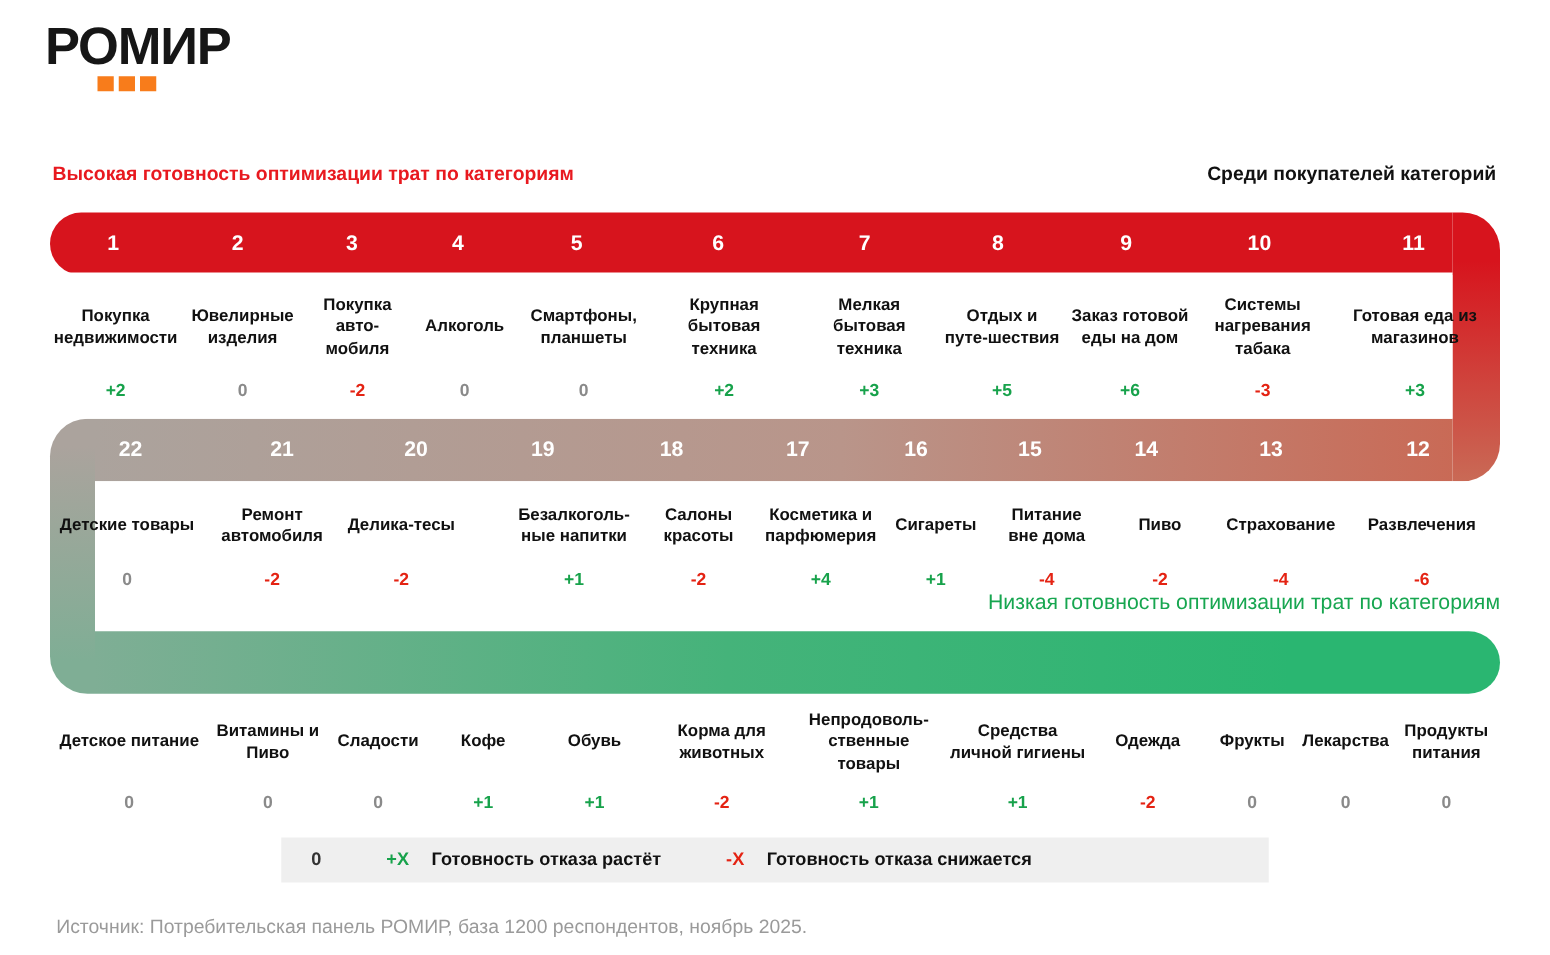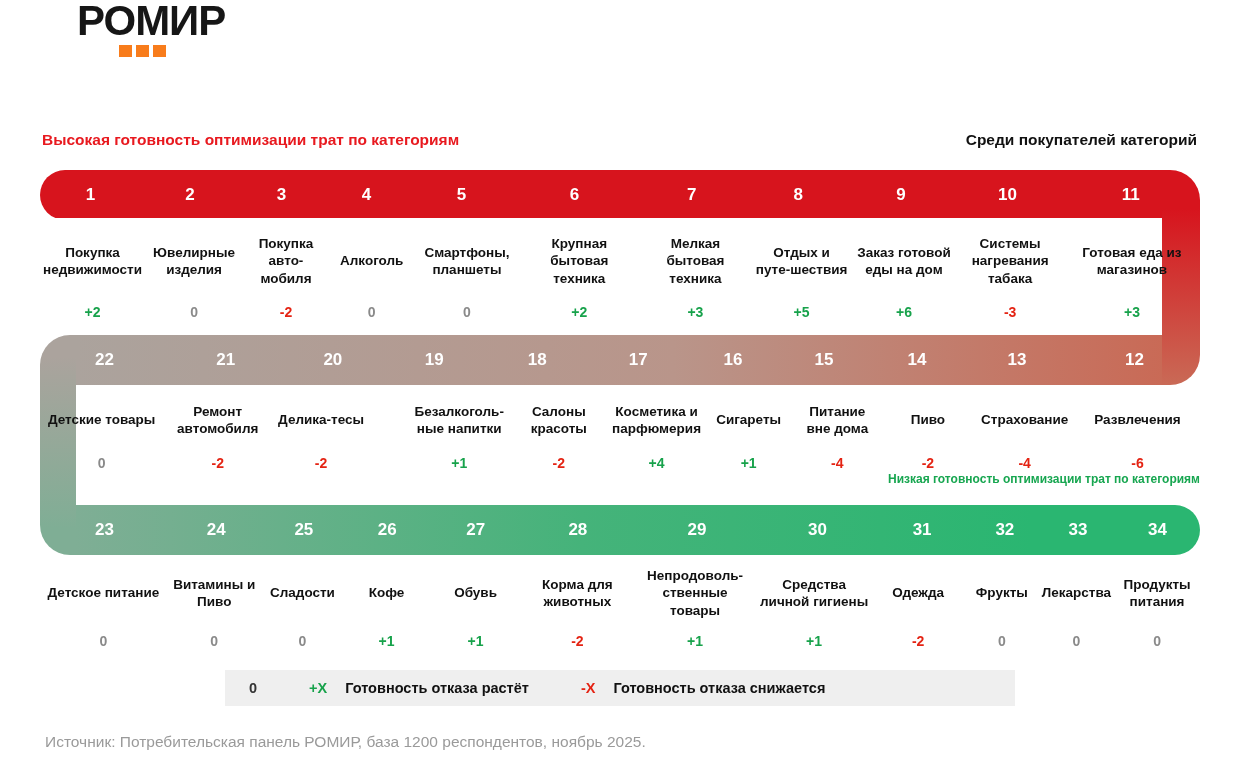--- a/index.html
+++ b/index.html
@@ -7,21 +7,21 @@
     --band-gray:#ABA39D; --band-gray-green:#7FAE95; --band-green:#2AB671;
     --label-red:#E8191F; --label-green:#17A650;
     --value-up-green:#17A24B; --value-down-red:#E42313; --value-zero-gray:#8A8A8A;
     --legend-bg:#EFEFEF; --source-gray:#9A9A9A; --logo-black:#161616;
   }
   *{box-sizing:border-box; margin:0; padding:0;}
   body{font-family:"Liberation Sans", sans-serif; background:#fff;}
   .page{position:relative; width:1240px; height:764px; background:#fff; overflow:hidden;}
 
   
-  .logo{position:absolute; left:36px; top:0;margin-left:41px;}
+  .logo{position:absolute; left:36px; top:16px;}
   .logo-text{font-size:42px; font-weight:bold; color:var(--logo-black); letter-spacing:-1px; line-height:1;}
   .logo-dots{display:flex; gap:4px; margin:3px 0 0 42px;}
   .logo-dots span{width:13px; height:12px; background:var(--accent-orange); display:block;}
   .title{position:absolute; left:256px; top:16px; width:950px; color:var(--accent-orange);
          font-size:31px; font-weight:bold; line-height:1.2; letter-spacing:.2px;}
 
   
   .lbl{position:absolute; font-size:15.5px; font-weight:bold; white-space:nowrap;}
   .lbl-high{left:42px; top:131px; color:var(--label-red);}
   .lbl-buyers{right:43px; top:131px; color:#111;}
@@ -51,21 +51,21 @@
   .cat-label{display:flex; align-items:center; justify-content:center; text-align:center;
              font-size:13.5px; font-weight:bold; color:#111; line-height:1.28;}
   .r1 .cat-label{height:72px;} .r2 .cat-label{height:56px;} .r3 .cat-label{height:66px;}
   .cat-value{margin-top:7px; font-size:14px; font-weight:bold;}
   .cat-value.up{color:var(--value-up-green);} .cat-value.down{color:var(--value-down-red);}
   .cat-value.zero{color:var(--value-zero-gray);}
   .ov-n1{top:0;} .ov-c1{top:55px;}
   .ov-n2{top:165px;} .ov-c2{top:222px;}
   .ov-n3{top:335px;} .ov-c3{top:390px;}
   .lbl-low{position:absolute; z-index:4; right:0; top:302px; color:var(--label-green);
-           font-size:12px; font-weight:bold; white-space:nowrap;}
+           font-size:17px; font-weight:normal; white-space:nowrap;}
 
   
   .legend{position:absolute; left:225px; top:670px; width:790px; height:36px;
           background:var(--legend-bg); display:flex; align-items:center; gap:52px; padding:0 24px;}
   .legend-item{display:flex; align-items:center; gap:18px; font-size:14.5px; font-weight:bold; color:#111;}
   .legend-sym{font-weight:bold;}
   .legend-item.zero .legend-sym{color:#333;}
   .legend-item.up .legend-sym{color:var(--value-up-green);}
   .legend-item.down .legend-sym{color:var(--value-down-red);}
 
@@ -213,34 +213,20 @@
           <div class="cat-value down">-4</div>
         </div>
         <div class="col" style="flex: 1.26 1 0px;">
           <div class="cat-label">Развлечения</div>
           <div class="cat-value down">-6</div>
         </div>
       </div>
 
     <div class="lbl-low">Низкая готовность оптимизации трат по категориям</div>
 
-    <div class="overlay num-row ov-n3">
-        <div class="col" style="flex: 1.33 1 0px;">23</div>
-        <div class="col" style="flex: 0.98 1 0px;">24</div>
-        <div class="col" style="flex: 0.83 1 0px;">25</div>
-        <div class="col" style="flex: 0.89 1 0px;">26</div>
-        <div class="col" style="flex: 0.94 1 0px;">27</div>
-        <div class="col" style="flex: 1.17 1 0px;">28</div>
-        <div class="col" style="flex: 1.29 1 0px;">29</div>
-        <div class="col" style="flex: 1.2 1 0px;">30</div>
-        <div class="col" style="flex: 0.96 1 0px;">31</div>
-        <div class="col" style="flex: 0.75 1 0px;">32</div>
-        <div class="col" style="flex: 0.76 1 0px;">33</div>
-        <div class="col" style="flex: 0.88 1 0px;">34</div>
-      </div>
     <div class="overlay cat-row r3 ov-c3">
         <div class="col" style="flex: 1.33 1 0px;">
           <div class="cat-label">Детское питание</div>
           <div class="cat-value zero">0</div>
         </div>
         <div class="col" style="flex: 0.98 1 0px;">
           <div class="cat-label">Витамины и Пиво</div>
           <div class="cat-value zero">0</div>
         </div>
         <div class="col" style="flex: 0.83 1 0px;">

